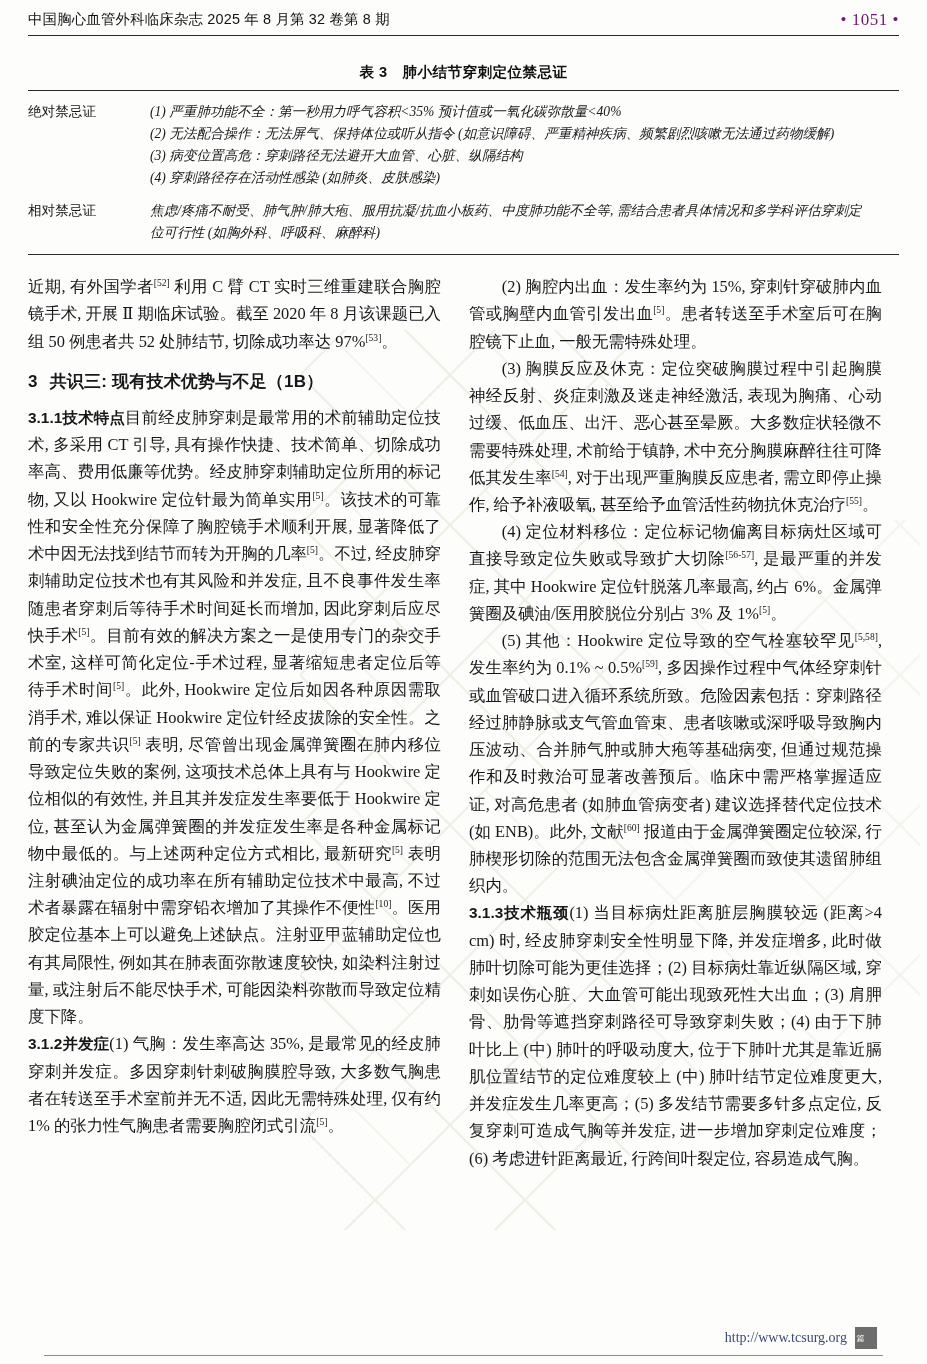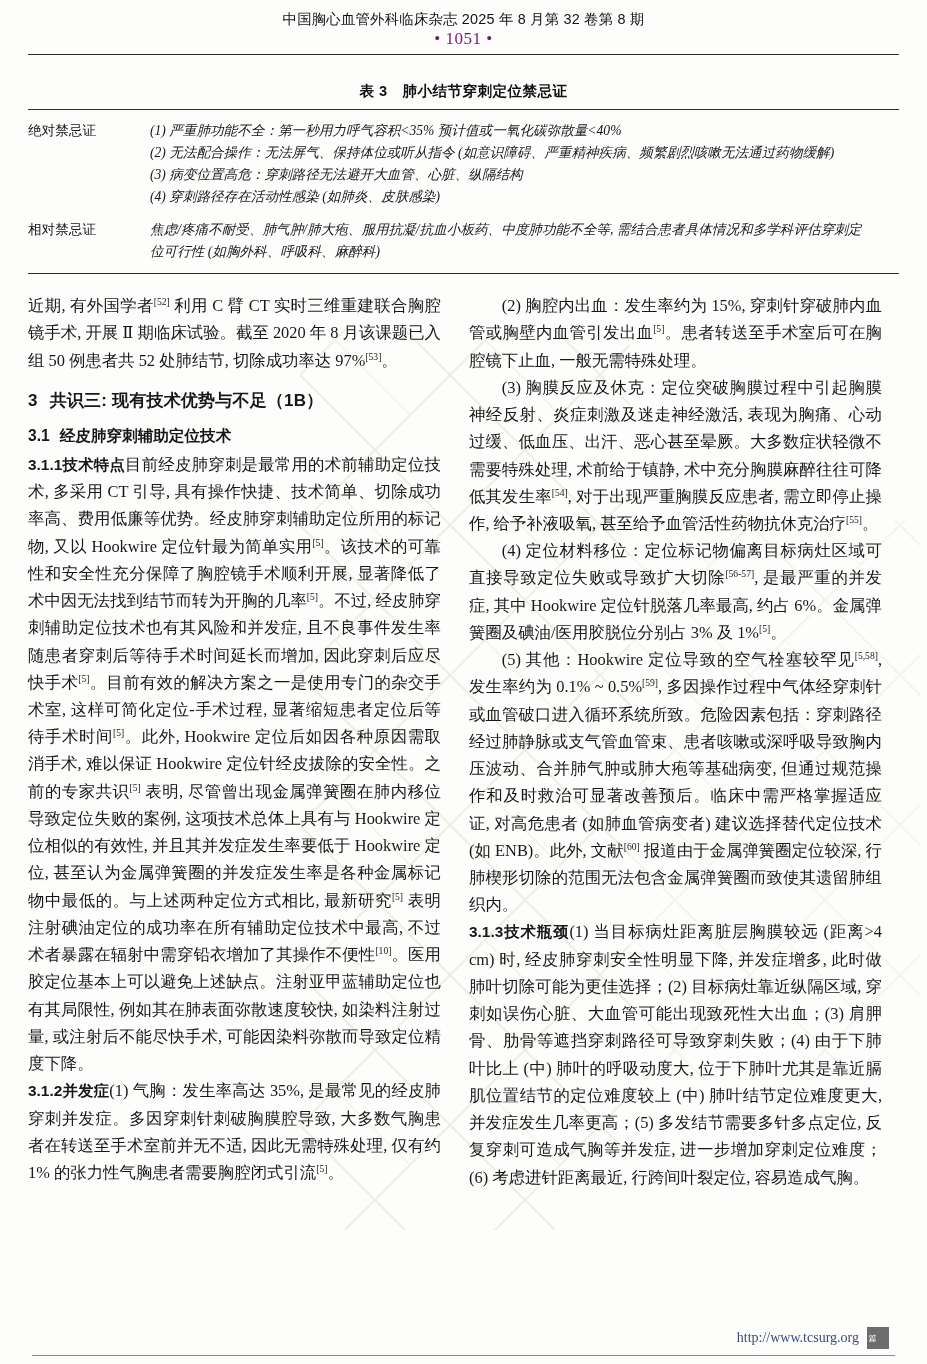--- a/index.html
+++ b/index.html
@@ -32,26 +32,25 @@
     position: relative;
     z-index: 2;
     padding: 0 28px;
     height: 100%;
     box-sizing: border-box;
   }
 
   
   .runhead {
     display: flex;
-    align-items: center;
+    align-items: flex-start;
     justify-content: space-between;
     padding-top: 10px;
     font-size: 14.2px;
     letter-spacing: 0.2px;
-    flex-direction: column;
   }
   .runhead .title-left {
     font-family: "Liberation Sans", "DejaVu Sans", sans-serif;
     font-size: 14.4px;
     color: #131316;
   }
   .runhead .folio {
     font-size: 17px;
     color: #701a75;
     letter-spacing: 0.5px;
@@ -144,21 +143,21 @@
     line-height: 0;
     letter-spacing: 0;
   }
 
   
   .footer {
     position: absolute;
     left: 0; right: 0;
     bottom: 8px;
     z-index: 3;
-    padding: 0 32px;
+    padding: 0 44px;
     box-sizing: border-box;
   }
   .footer-row {
     display: flex;
     align-items: center;
     justify-content: flex-end;
     gap: 8px;
     padding-right: 6px;
   }
   .footer-url {
@@ -243,21 +242,20 @@
     </div>
 
     <div class="columns">
 
       <div class="col">
 
         <p><span>近期, 有外国学者</span><sup class="ref">[52]</sup><span> 利用 C 臂 CT 实时三维重建联合胸腔镜手术, 开展 Ⅱ 期临床试验。截至 2020 年 8 月该课题已入组 50 例患者共 52 处肺结节, 切除成功率达 97%</span><sup class="ref">[53]</sup><span>。</span></p>
 
         <div class="heading1"><span class="num">3</span><span>共识三: 现有技术优势与不足（1B）</span></div>
 
-        <div class="heading2"><span class="num">3.1</span><span>经皮肺穿刺辅助定位技术</span></div>
 
         <p><span class="runhead3">3.1.1</span><span class="runhead3 lbl">技术特点</span><span>目前经皮肺穿刺是最常用的术前辅助定位技术, 多采用 CT 引导, 具有操作快捷、技术简单、切除成功率高、费用低廉等优势。经皮肺穿刺辅助定位所用的标记物, 又以 Hookwire 定位针最为简单实用</span><sup class="ref">[5]</sup><span>。该技术的可靠性和安全性充分保障了胸腔镜手术顺利开展, 显著降低了术中因无法找到结节而转为开胸的几率</span><sup class="ref">[5]</sup><span>。不过, 经皮肺穿刺辅助定位技术也有其风险和并发症, 且不良事件发生率随患者穿刺后等待手术时间延长而增加, 因此穿刺后应尽快手术</span><sup class="ref">[5]</sup><span>。目前有效的解决方案之一是使用专门的杂交手术室, 这样可简化定位-手术过程, 显著缩短患者定位后等待手术时间</span><sup class="ref">[5]</sup><span>。此外, Hookwire 定位后如因各种原因需取消手术, 难以保证 Hookwire 定位针经皮拔除的安全性。之前的专家共识</span><sup class="ref">[5]</sup><span> 表明, 尽管曾出现金属弹簧圈在肺内移位导致定位失败的案例, 这项技术总体上具有与 Hookwire 定位相似的有效性, 并且其并发症发生率要低于 Hookwire 定位, 甚至认为金属弹簧圈的并发症发生率是各种金属标记物中最低的。与上述两种定位方式相比, 最新研究</span><sup class="ref">[5]</sup><span> 表明注射碘油定位的成功率在所有辅助定位技术中最高, 不过术者暴露在辐射中需穿铅衣增加了其操作不便性</span><sup class="ref">[10]</sup><span>。医用胶定位基本上可以避免上述缺点。注射亚甲蓝辅助定位也有其局限性, 例如其在肺表面弥散速度较快, 如染料注射过量, 或注射后不能尽快手术, 可能因染料弥散而导致定位精度下降。</span></p>
 
         <p><span class="runhead3">3.1.2</span><span class="runhead3 lbl">并发症</span><span>(1) 气胸：发生率高达 35%, 是最常见的经皮肺穿刺并发症。多因穿刺针刺破胸膜腔导致, 大多数气胸患者在转送至手术室前并无不适, 因此无需特殊处理, 仅有约 1% 的张力性气胸患者需要胸腔闭式引流</span><sup class="ref">[5]</sup><span>。</span></p>
 
       </div>
 
       <div class="col">
 
         <p class="ind"><span>(2) 胸腔内出血：发生率约为 15%, 穿刺针穿破肺内血管或胸壁内血管引发出血</span><sup class="ref">[5]</sup><span>。患者转送至手术室后可在胸腔镜下止血, 一般无需特殊处理。</span></p>

